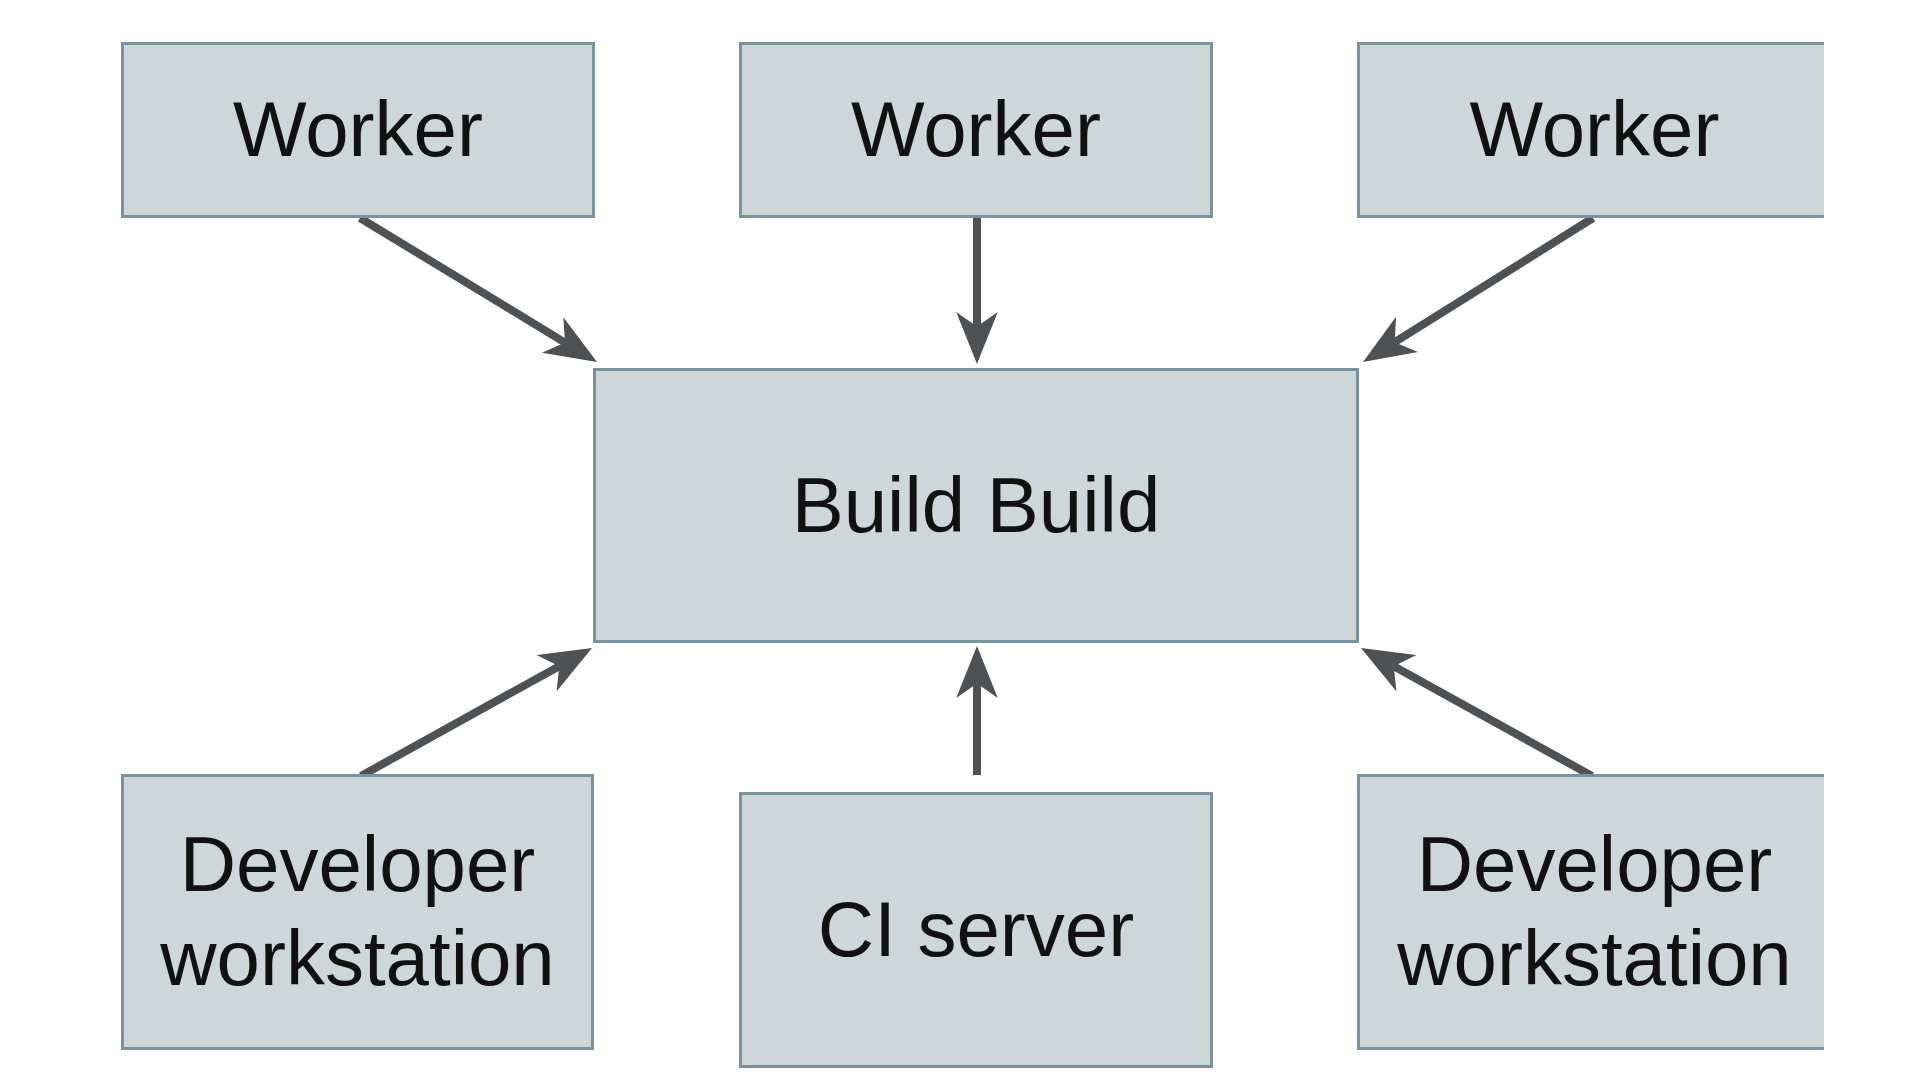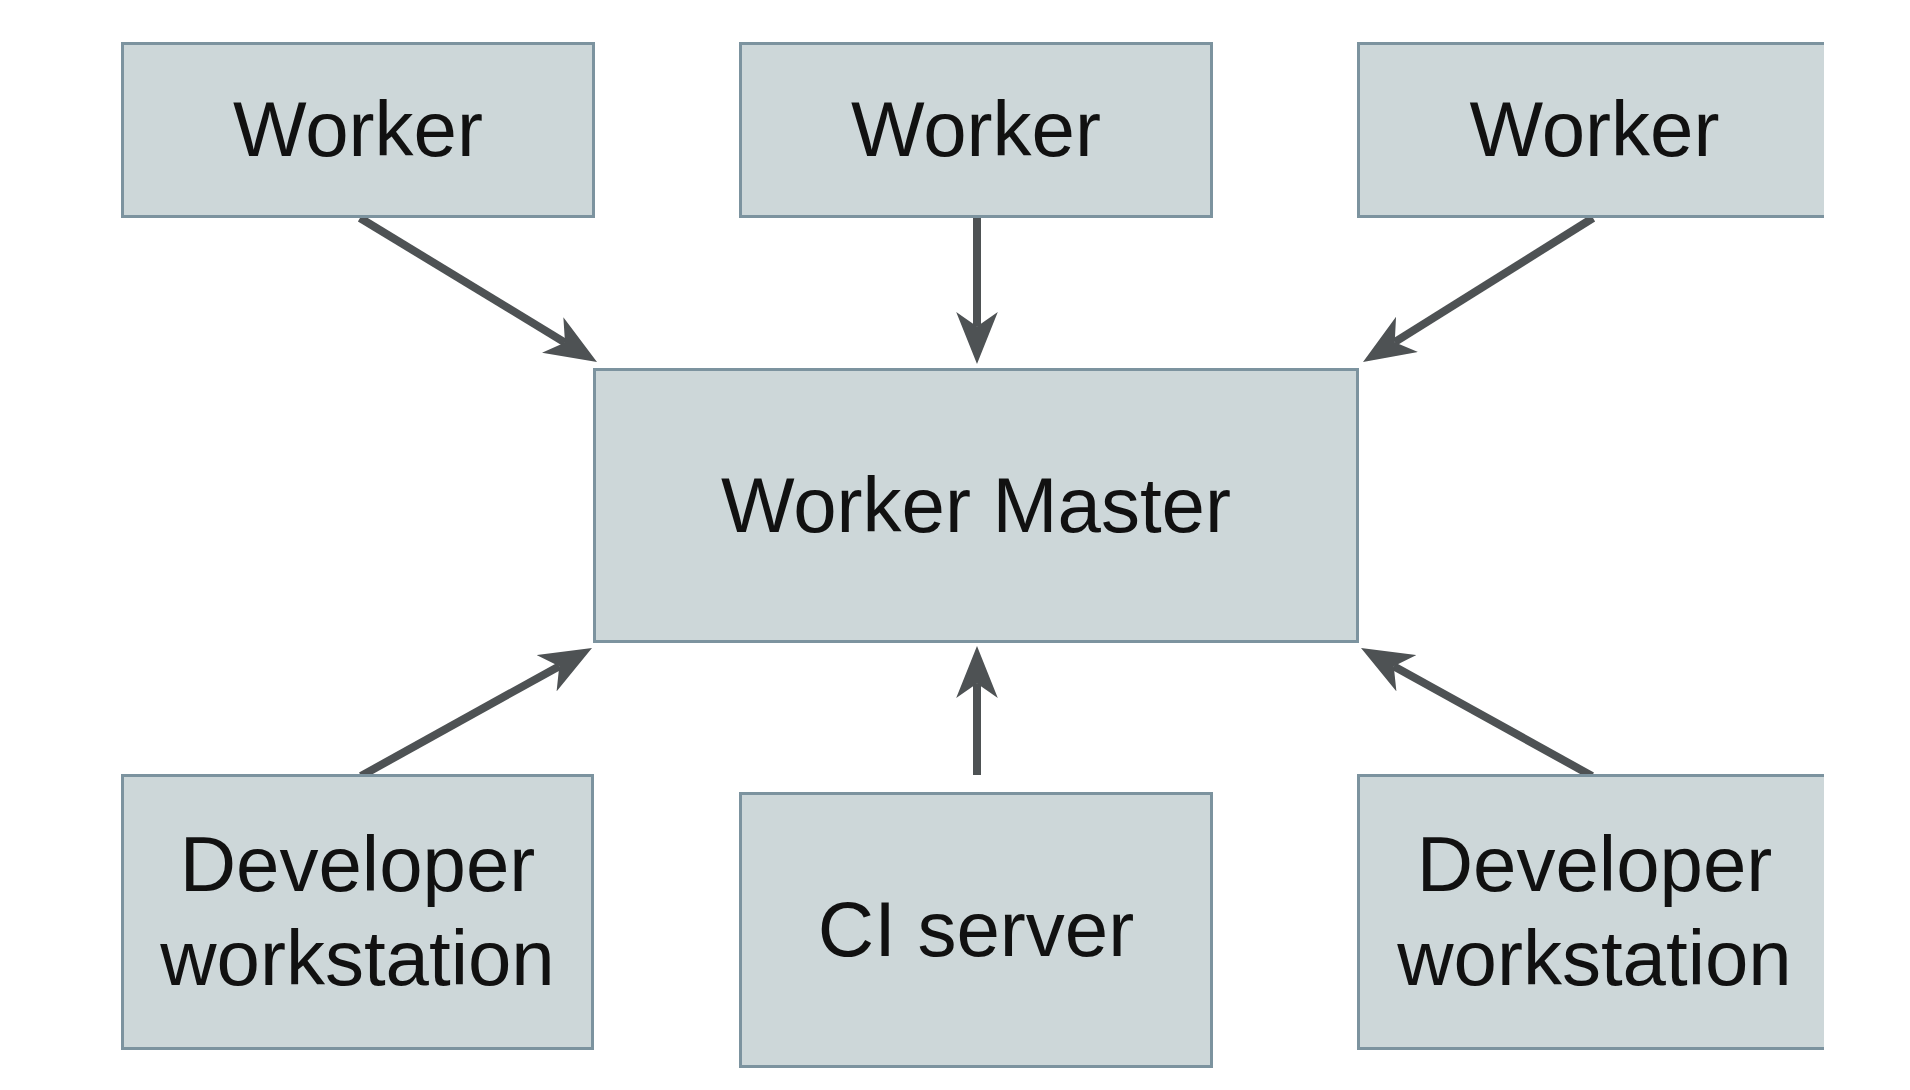--- a/index.html
+++ b/index.html
@@ -62,21 +62,21 @@
 <div class="node" style="left: 121px; top: 42px; width: 474px; height: 176px;">
       <span class="node-label">Worker</span>
     </div>
     <div class="node" style="left: 739px; top: 42px; width: 474px; height: 176px;">
       <span class="node-label">Worker</span>
     </div>
     <div class="node" style="left: 1357px; top: 42px; width: 475px; height: 176px;">
       <span class="node-label">Worker</span>
     </div>
     <div class="node" style="left: 593px; top: 368px; width: 766px; height: 275px;">
-      <span class="node-label">Worker Master</span>
+      <span class="node-label">Build Build</span>
     </div>
     <div class="node" style="left: 121px; top: 774px; width: 473px; height: 276px;">
       <span class="node-label">Developer
 workstation</span>
     </div>
     <div class="node" style="left: 739px; top: 774px; width: 474px; height: 276px; margin-top: 18px;">
       <span class="node-label">CI server</span>
     </div>
     <div class="node" style="left: 1357px; top: 774px; width: 475px; height: 276px;">
       <span class="node-label">Developer

